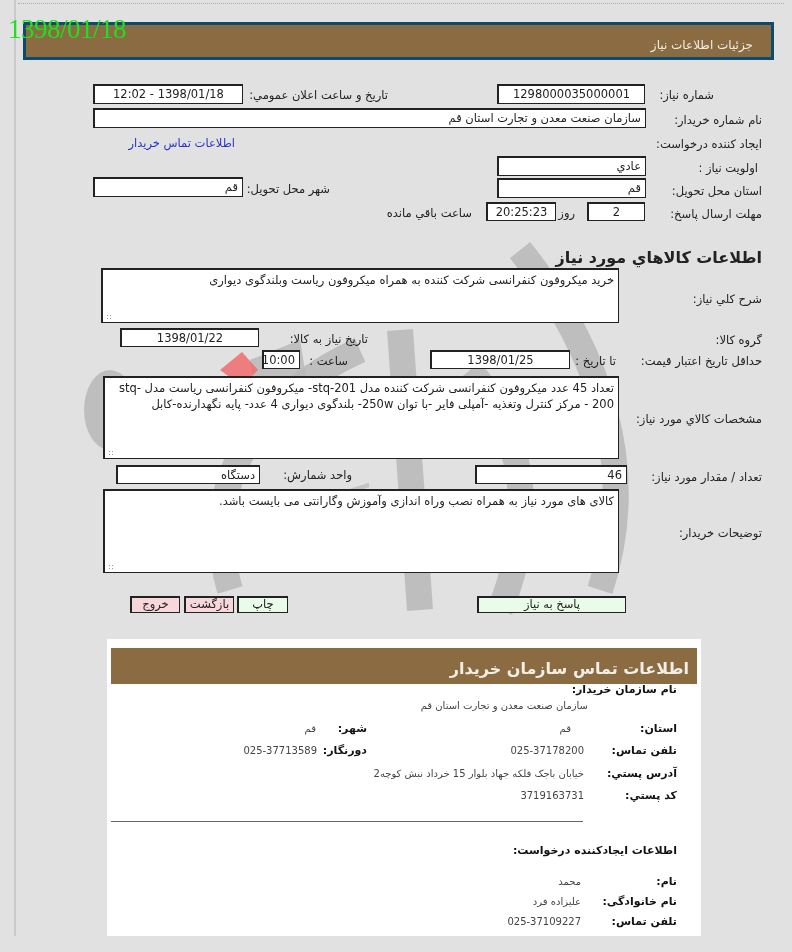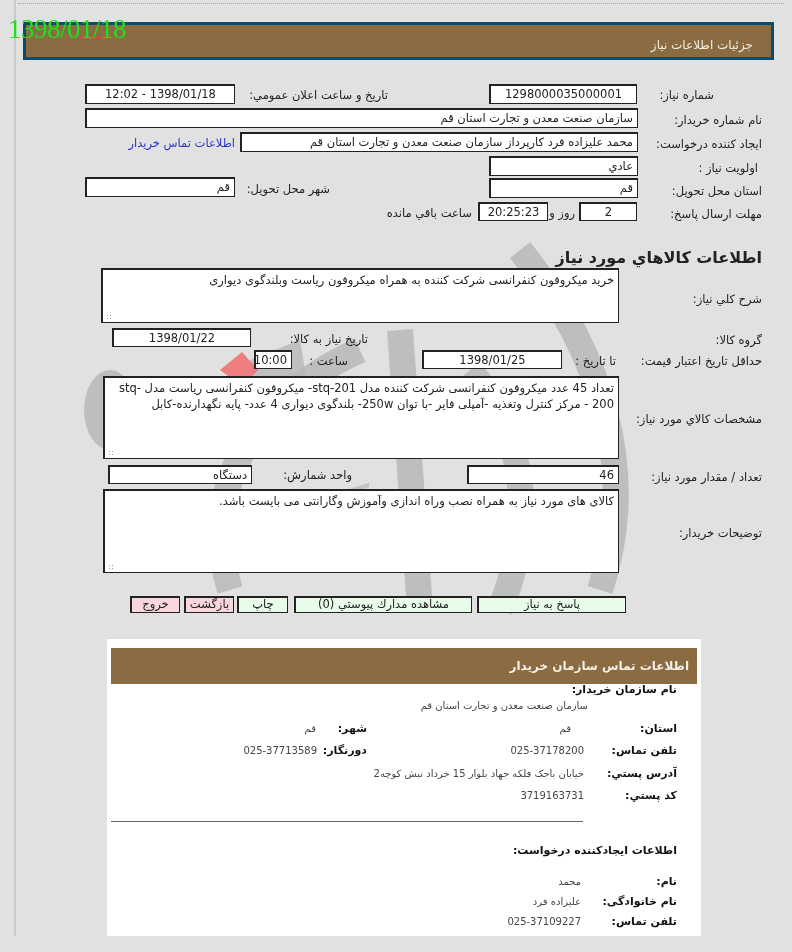--- a/index.html
+++ b/index.html
@@ -25,21 +25,21 @@
   .header-bar { width: 488px; }
   .header-title {
     position: absolute; right: 18px; top: 13px; color: #f1ede4; font-size: 12px;
     direction: rtl;
   }
   .field-label { position: absolute; direction: rtl; text-align: right; font-size: 11.5px; color: #222; white-space: nowrap; }
   .box {
     position: absolute; background: #fff; border: 1px solid #222;
     border-top-width: 2px; border-left-width: 2px;
     font-size: 11.5px; white-space: nowrap; overflow: hidden;
-    direction: rtl; padding: 1px 4px; line-height: 14px;
+    direction: rtl; padding: 1px 4px; line-height: 14px; margin-left: 8px;
   }
   .box.center { text-align: center; }
   .textarea {
     position: absolute; background: #fff; border: 1px solid #222;
     border-top-width: 2px; border-left-width: 2px; direction: rtl; text-align: right;
     font-size: 11.5px; padding: 2px 4px; line-height: 16px; overflow: hidden;
   }
   .resize-grip { position: absolute; left: 3px; bottom: 2px; width: 6px; height: 6px;
     background-image: radial-gradient(#999 1px, transparent 1px); background-size: 3px 3px; }
   .link { position: absolute; color: #2a32c8; font-size: 11.5px; direction: rtl; cursor: pointer; }
@@ -53,21 +53,21 @@
   .watermark { position: absolute; pointer-events: none; z-index: 1; }
   .content { position: absolute; inset: 0; z-index: 2; }
 
   .contact-card {
     position: absolute; left: 107px; top: 639px; width: 594px; height: 313px;
     background: #fff; z-index: 3;
   }
   .contact-header {
     position: absolute; left: 4px; right: 4px; top: 9px; height: 36px; background: #8b6c42;
   }
-  .contact-header-title { position: absolute; right: 8px; top: 11px; color: #f3efe6; font-size: 12px; font-weight: bold; direction: rtl; }
+  .contact-header-title { position: absolute; right: 8px; top: 11px; color: #f3efe6; font-size: 16px; font-weight: bold; direction: rtl; }
   .c-label { position: absolute; direction: rtl; font-weight: bold; font-size: 11px; color: #111; white-space: nowrap; }
   .c-val { position: absolute; direction: rtl; font-size: 10px; color: #444; white-space: nowrap; }
   .c-divider { position: absolute; left: 4px; width: 472px; top: 182px; height: 1px; background: #666; }
   .bottom-band { position: absolute; left: 0; right: 0; top: 936px; height: 16px; background: #e1e1e1; z-index: 4; }
 </style>
 </head>
 <body>
 
 <div class="top-rule"></div>
 <div class="left-rule"></div>
@@ -98,21 +98,20 @@
 
   <span class="field-label" style="right:78px;top:88px;">شماره نياز:</span>
   <div class="box center" style="left:489px;top:84px;width:148px;height:20px;">1298000035000001</div>
   <span class="field-label" style="right:404px;top:88px;">تاريخ و ساعت اعلان عمومي:</span>
   <div class="box center" style="left:85px;top:84px;width:150px;height:20px;">1398/01/18 - 12:02</div>
 
   <span class="field-label" style="right:30px;top:113px;">نام شماره خريدار:</span>
   <div class="box" style="left:85px;top:108px;width:553px;height:20px;">سازمان صنعت معدن و تجارت استان قم</div>
 
   <span class="field-label" style="right:30px;top:137px;">ايجاد كننده درخواست:</span>
-  <div class="box" style="left:240px;top:132px;width:398px;height:20px;">محمد  عليزاده فرد كارپرداز سازمان صنعت معدن و تجارت استان قم</div>
   <span class="link" style="right:557px;top:136px;">اطلاعات تماس خريدار</span>
 
   <span class="field-label" style="right:34px;top:161px;">اولويت نياز :</span>
   <div class="box" style="left:489px;top:156px;width:149px;height:20px;">عادي</div>
 
   <span class="field-label" style="right:30px;top:184px;">استان محل تحويل:</span>
   <div class="box" style="left:489px;top:178px;width:149px;height:20px;">قم</div>
   <span class="field-label" style="right:462px;top:182px;">شهر محل تحويل:</span>
   <div class="box" style="left:85px;top:177px;width:150px;height:20px;">قم</div>
 
@@ -151,21 +150,20 @@
   <span class="field-label" style="right:440px;top:468px;">واحد شمارش:</span>
   <div class="box" style="left:108px;top:465px;width:144px;height:19px;">دستگاه</div>
 
   <span class="field-label" style="right:30px;top:526px;">توضيحات خريدار:</span>
   <div class="textarea" style="left:103px;top:489px;width:516px;height:84px;">
     <span>كالای های مورد نياز به همراه نصب وراه اندازی  وآموزش وگارانتی می بايست باشد.</span>
     <div class="resize-grip"></div>
   </div>
 
   <div class="btn green" style="left:477px;top:596px;width:149px;">پاسخ به نياز</div>
-  <div class="btn green" style="left:294px;top:596px;width:178px;">مشاهده مدارك پيوستي (0)</div>
   <div class="btn green" style="left:237px;top:596px;width:51px;">چاپ</div>
   <div class="btn pink" style="left:184px;top:596px;width:50px;">بازگشت</div>
   <div class="btn pink" style="left:130px;top:596px;width:50px;">خروج</div>
 </div>
 
 <div class="contact-card">
   <div class="contact-header">
     <span class="contact-header-title">اطلاعات تماس سازمان خريدار</span>
   </div>
 

